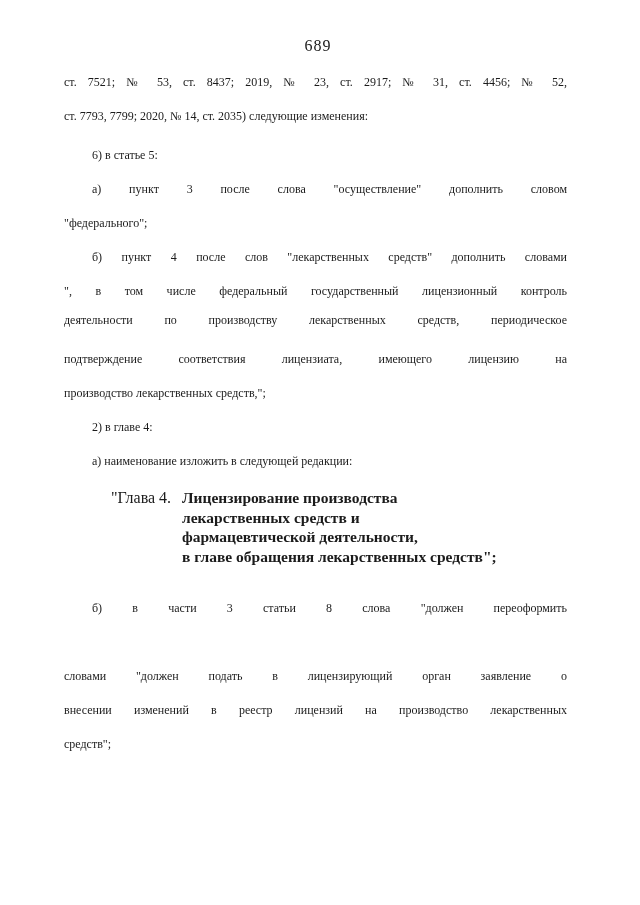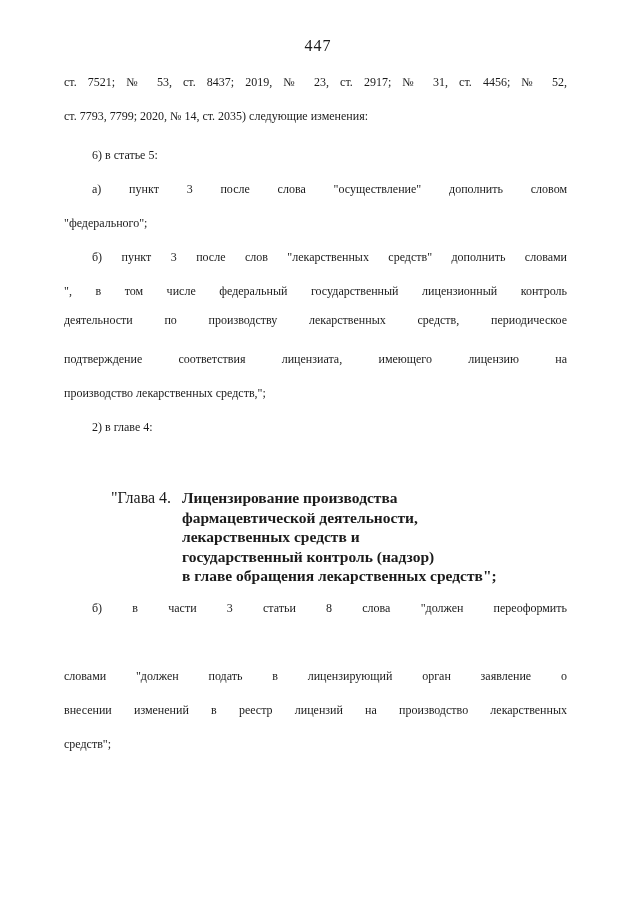--- a/index.html
+++ b/index.html
@@ -59,45 +59,45 @@
   }
   .chapter-title .t-line {
     display: block;
   }
 </style>
 </head>
 <body>
 
 <main class="page">
 
-  <div class="pageno">447</div>
+  <div class="pageno">689</div>
 
   <div class="ln j" style="top:72px">ст. 7521; № 53, ст. 8437; 2019, № 23, ст. 2917; № 31, ст. 4456; № 52,</div>
   <div class="ln" style="top:106px">ст. 7793, 7799; 2020, № 14, ст. 2035) следующие изменения:</div>
 
   <div class="ln ind" style="top:145px">6) в статье 5:</div>
 
   <div class="ln j ind" style="top:179px">а) пункт 3 после слова "осуществление" дополнить словом</div>
   <div class="ln" style="top:213px">"федерального";</div>
 
-  <div class="ln j ind" style="top:247px">б) пункт 3 после слов "лекарственных средств" дополнить словами</div>
+  <div class="ln j ind" style="top:247px">б) пункт 4 после слов "лекарственных средств" дополнить словами</div>
   <div class="ln j" style="top:281px">", в том числе федеральный государственный лицензионный контроль</div>
   <div class="ln j" style="top:310px">деятельности по производству лекарственных средств, периодическое</div>
   <div class="ln j" style="top:349px">подтверждение соответствия лицензиата, имеющего лицензию на</div>
   <div class="ln" style="top:383px">производство лекарственных средств,";</div>
 
   <div class="ln ind" style="top:417px">2) в главе 4:</div>
 
+  <div class="ln ind" style="top:451px">а) наименование изложить в следующей редакции:</div>
 
   <div class="chapter-label">"Глава 4.</div>
   <div class="chapter-title">
     <span class="t-line">Лицензирование производства</span>
+    <span class="t-line">лекарственных средств и</span>
     <span class="t-line">фармацевтической деятельности,</span>
-    <span class="t-line">лекарственных средств и</span>
-    <span class="t-line">государственный контроль (надзор)</span>
     <span class="t-line">в главе обращения лекарственных средств";</span>
   </div>
 
   <div class="ln j ind" style="top:598px">б) в части 3 статьи 8 слова "должен переоформить</div>
   <div class="ln j" style="top:666px">словами "должен подать в лицензирующий орган заявление о</div>
   <div class="ln j" style="top:700px">внесении изменений в реестр лицензий на производство лекарственных</div>
   <div class="ln" style="top:734px">средств";</div>
 
 
 </main>

